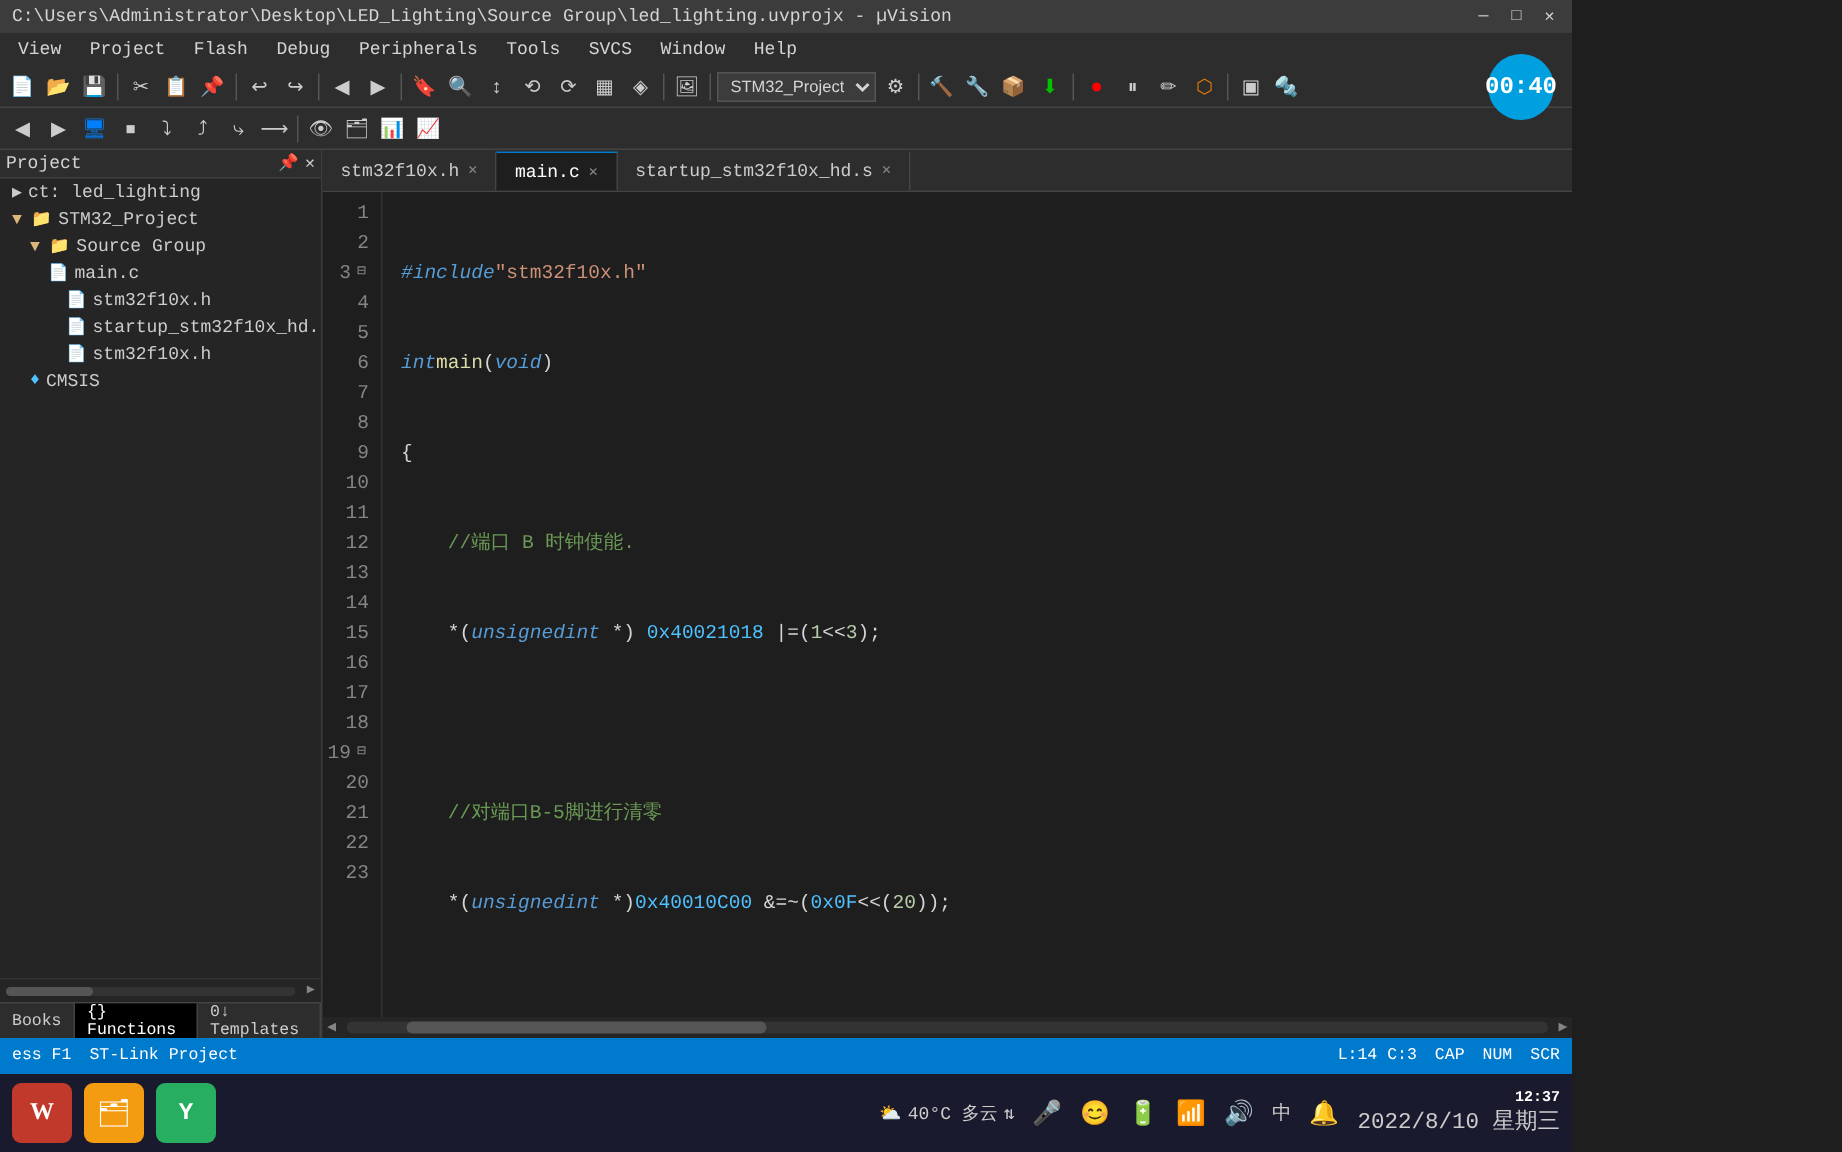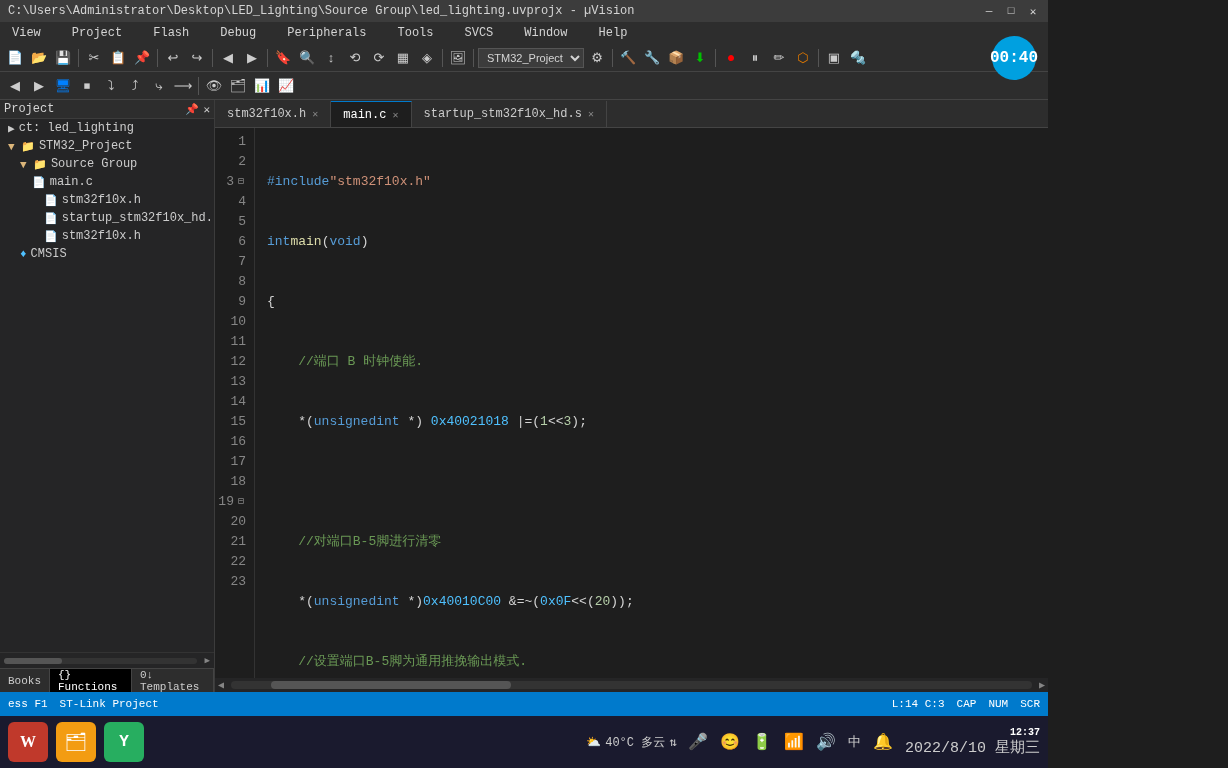--- a/index.html
+++ b/index.html
@@ -28,21 +28,21 @@
 
     
     #menubar {
       background: #2d2d2d;
       height: 22px;
       display: flex;
       align-items: center;
       padding: 0 4px;
       font-size: 12px;
       color: #d4d4d4;
-      gap: 15px;
+      gap: 3px;
     }
     .menu-item {
       padding: 2px 8px;
       cursor: pointer;
     }
 
     
     #toolbar {
       background: #2d2d2d;
       height: 28px;
@@ -214,21 +214,21 @@
       padding: 4px 0 4px 12px;
       font-size: 13px;
       line-height: 20px;
       color: #d4d4d4;
       white-space: pre;
       overflow: auto;
     }
     .code-line { display: flex; align-items: center; min-height: 20px; }
 
     
-    .kw { color: #569cd6; }
+    .kw { color: #569cd6; font-style: italic; }
     .str { color: #ce9178; }
     .num { color: #b5cea8; }
     .cmt { color: #6a9955; }
     .fn { color: #dcdcaa; }
     .hex { color: #4fc1ff; }
 
     
     .fold-marker {
       color: #858585;
       font-size: 10px;
@@ -515,21 +515,20 @@
         </div>
         <div id="code-content">
           <div class="code-line"><span class="kw">#include</span> <span class="str">"stm32f10x.h"</span></div>
           <div class="code-line"><span class="kw">int</span> <span class="fn">main</span>(<span class="kw">void</span>)</div>
           <div class="code-line">{</div>
           <div class="code-line"><span class="cmt">    //端口 B 时钟使能.</span></div>
           <div class="code-line">    *(<span class="kw">unsigned</span> <span class="kw">int</span> *) <span class="hex">0x40021018</span> |=(<span class="num">1</span>&lt;&lt;<span class="num">3</span>);</div>
           <div class="code-line"></div>
           <div class="code-line"><span class="cmt">    //对端口B-5脚进行清零</span></div>
           <div class="code-line">    *(<span class="kw">unsigned</span> <span class="kw">int</span> *)<span class="hex">0x40010C00</span> &amp;=~(<span class="hex">0x0F</span>&lt;&lt;(<span class="num">20</span>));</div>
-          <div class="code-line"><span class="cmt">    //设置端口B-5脚为通用推挽输出模式.</span></div>
           
           
           
           
           
           
           
           
           
           

